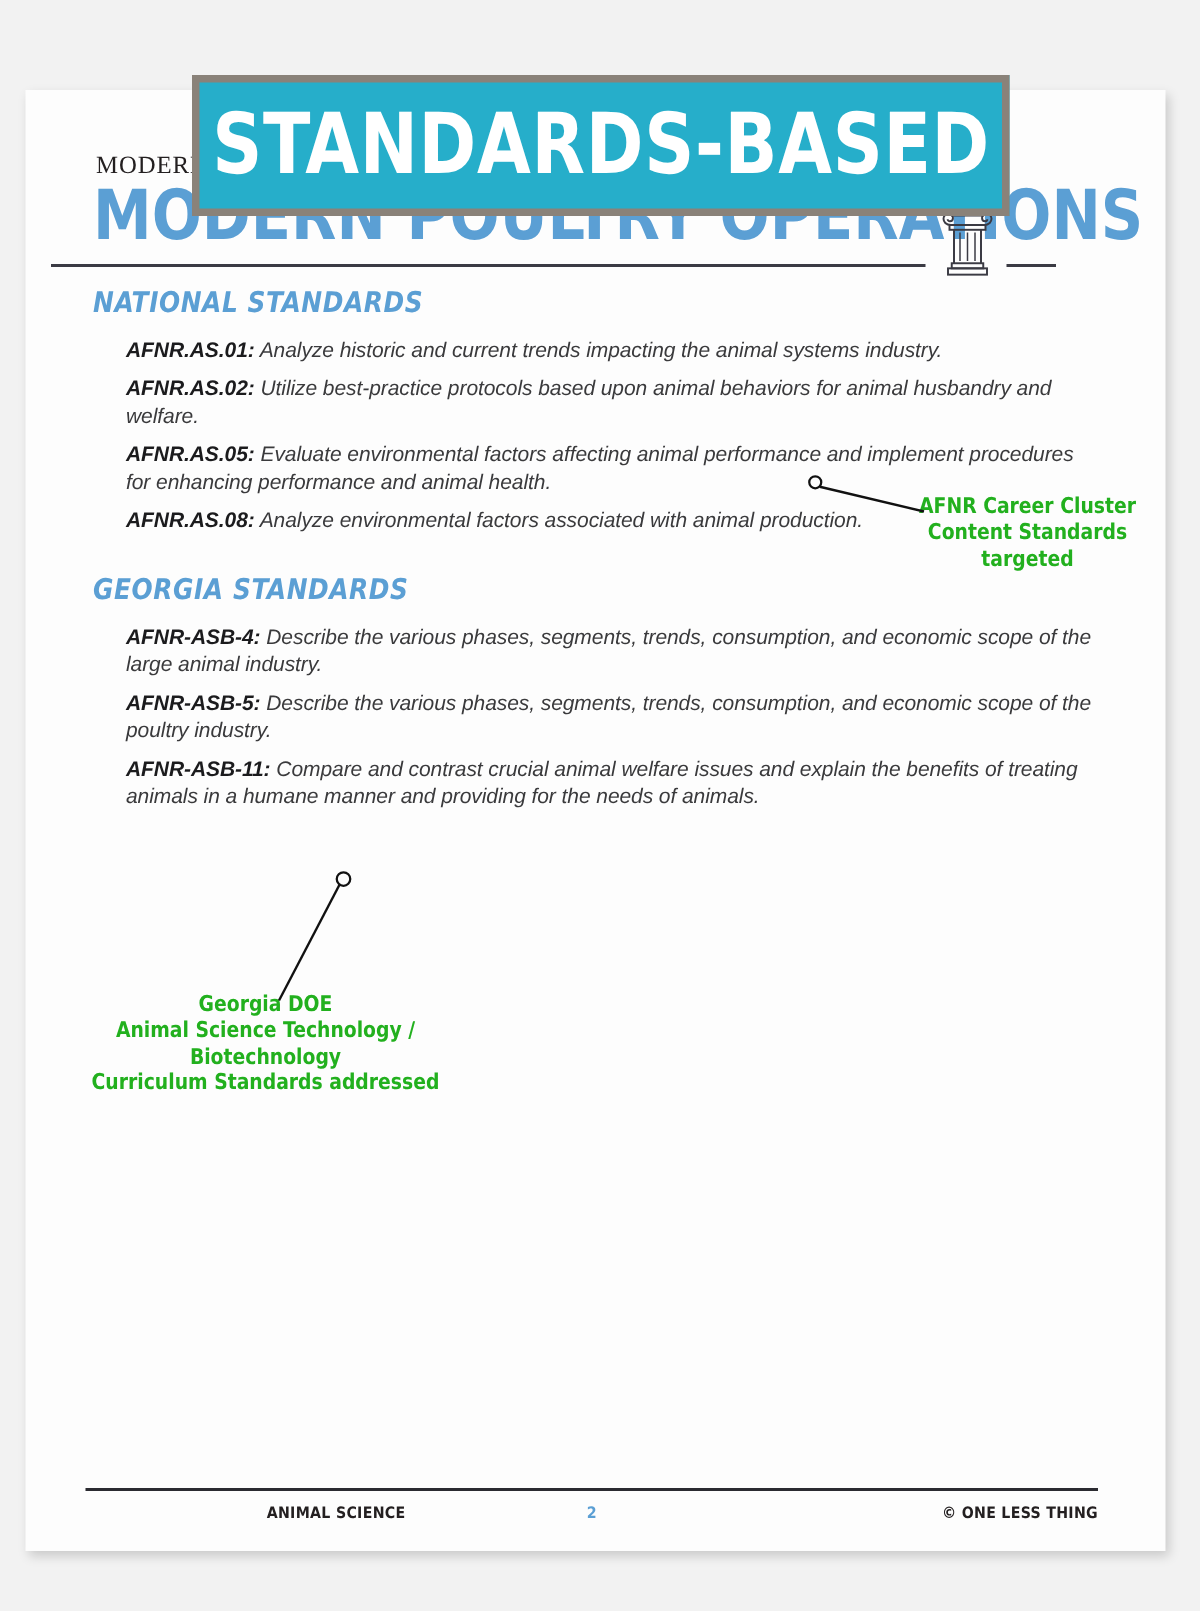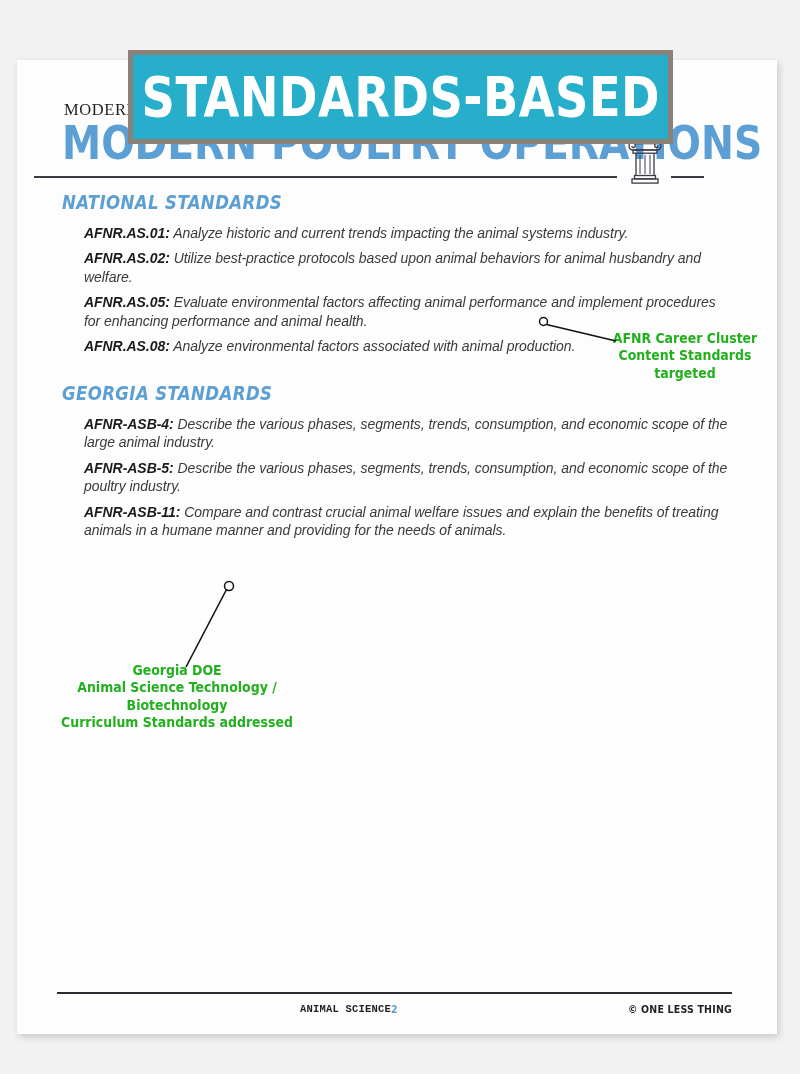--- a/index.html
+++ b/index.html
@@ -191,21 +191,21 @@
   #footer .footer-row {
     display: flex;
     align-items: center;
     justify-content: space-between;
     font-family: "Liberation Sans Narrow", "DejaVu Sans Condensed", "Liberation Sans", sans-serif;
     font-weight: bold;
     font-size: 10.5px;
     letter-spacing: 0.2px;
     color: #231f20;
   }
-  #footer .footer-left { flex: 1; text-align: right; font-family: Liberation Mono, monospace; }
+  #footer .footer-left { flex: 1; text-align: center; }
   #footer .footer-center { flex: 0 0 auto; color: #5b9fd4; }
   #footer .footer-right { flex: 1; text-align: right; }
 </style>
 </head>
 <body>
 
 <div id="page-sheet">
 
   <div class="title-block">
     <div class="eyebrow">MODERN ANIMAL PRODUCTION</div>

